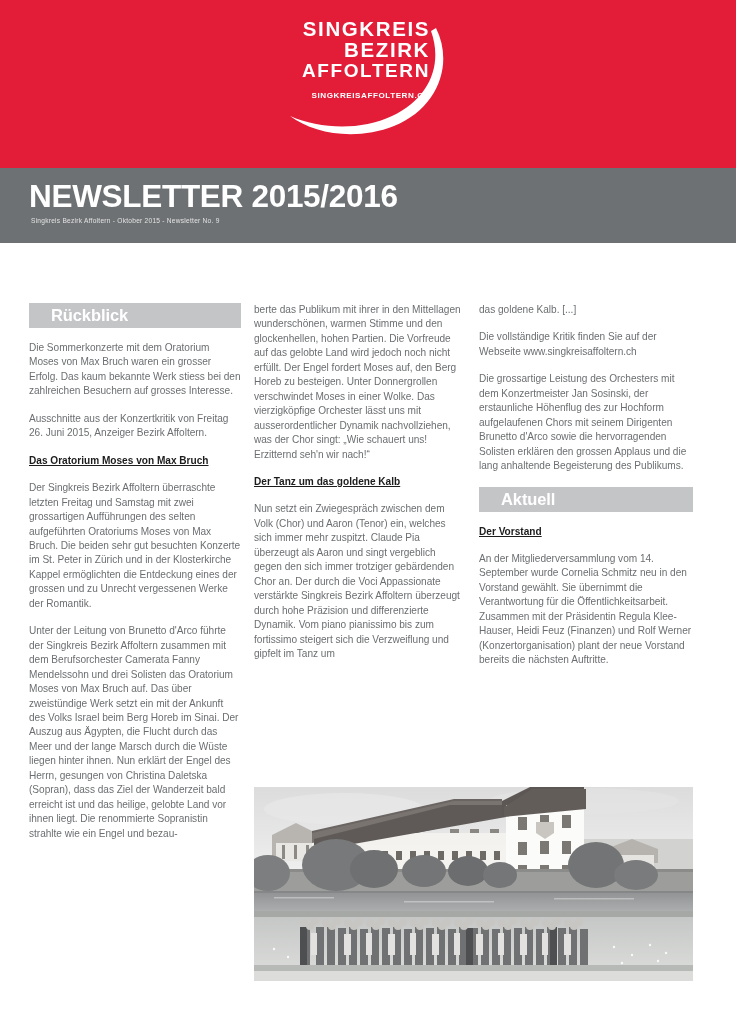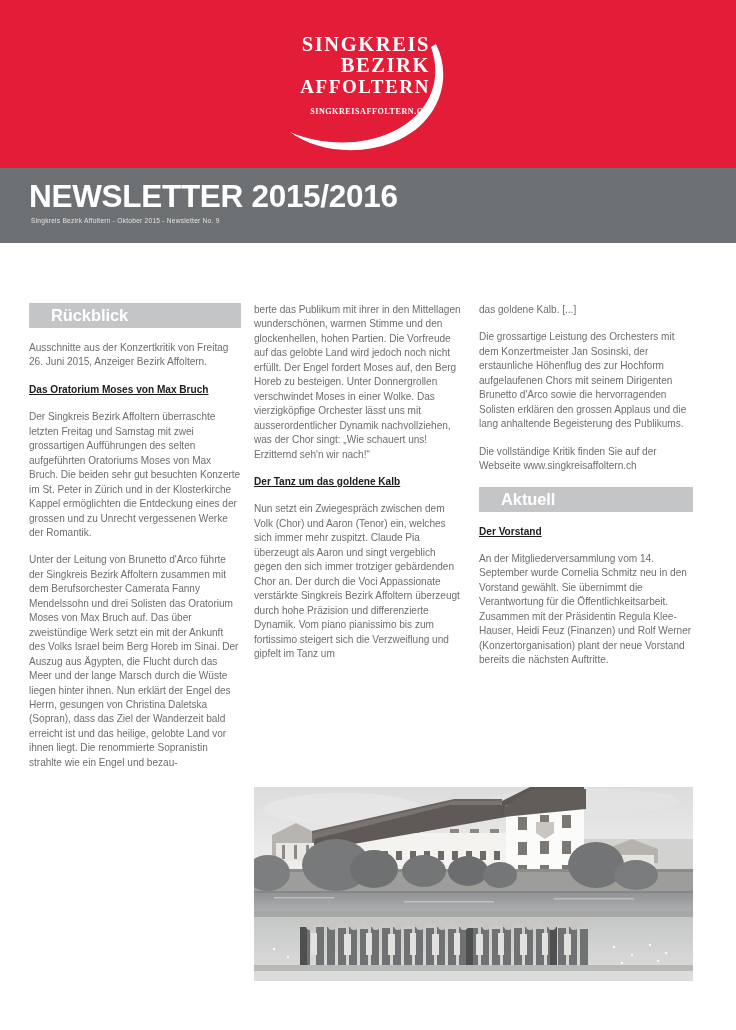--- a/index.html
+++ b/index.html
@@ -20,24 +20,23 @@
     position: absolute;
     left: 0; top: 0;
     width: 736px;
     height: 168px;
     background: #e31c38;
     overflow: hidden;
   }
   .logo-wrap {
     position: absolute;
     left: 268px;
-    top: 28px;
+    top: 12px;
     width: 200px;
     height: 120px;
-    font-family: Liberation Serif, serif;
   }
   .logo-lines {
     position: absolute;
     left: 0;
     top: 6px;
     width: 162px;
     text-align: right;
     color: #ffffff;
   }
   .logo-l1, .logo-l2, .logo-l3 {
@@ -170,36 +169,37 @@
 
 <div class="title-band">
   <div class="newsletter-title">NEWSLETTER 2015/2016</div>
   <div class="newsletter-sub">Singkreis Bezirk Affoltern  -  Oktober 2015  -  Newsletter No. 9</div>
 </div>
 
 <div class="col col-1">
   <div class="section-bar">
     <span>Rückblick</span>
   </div>
+  <p class="body">Die Sommerkonzerte mit dem Oratorium Moses von Max Bruch waren ein grosser Erfolg. Das kaum bekannte Werk stiess bei den zahlreichen Besuchern auf grosses Interesse.</p>
   <p class="body">Ausschnitte aus der Konzertkritik von Freitag 26. Juni 2015, Anzeiger Bezirk Affoltern.</p>
   <h3 class="subhead">Das Oratorium Moses von Max Bruch</h3>
   <p class="body">Der Singkreis Bezirk Affoltern überraschte letzten Freitag und Samstag mit zwei grossartigen Aufführungen des selten aufgeführten Oratoriums Moses von Max Bruch. Die beiden sehr gut besuchten Konzerte im St. Peter in Zürich und in der Klosterkirche Kappel ermöglichten die Entdeckung eines der grossen und zu Unrecht vergessenen Werke der Romantik.</p>
   <p class="body">Unter der Leitung von Brunetto d'Arco führte der Singkreis Bezirk Affoltern zusammen mit dem Berufsorchester Camerata Fanny Mendelssohn und drei Solisten das Oratorium Moses von Max Bruch auf. Das über zweistündige Werk setzt ein mit der Ankunft des Volks Israel beim Berg Horeb im Sinai. Der Auszug aus Ägypten, die Flucht durch das Meer und der lange Marsch durch die Wüste liegen hinter ihnen. Nun erklärt der Engel des Herrn, gesungen von Christina Daletska (Sopran), dass das Ziel der Wanderzeit bald erreicht ist und das heilige, gelobte Land vor ihnen liegt. Die renommierte Sopranistin strahlte wie ein Engel und bezau-</p>
 </div>
 
 <div class="col col-2">
   <p class="body">berte das Publikum mit ihrer in den Mittellagen wunderschönen, warmen Stimme und den glockenhellen, hohen Partien. Die Vorfreude auf das gelobte Land wird jedoch noch nicht erfüllt. Der Engel fordert Moses auf, den Berg Horeb zu besteigen. Unter Donnergrollen verschwindet Moses in einer Wolke. Das vierzigköpfige Orchester lässt uns mit ausserordentlicher Dynamik nachvollziehen, was der Chor singt: „Wie schauert uns! Erzitternd seh'n wir nach!“</p>
   <h3 class="subhead">Der Tanz um das goldene Kalb</h3>
   <p class="body">Nun setzt ein Zwiegespräch zwischen dem Volk (Chor) und Aaron (Tenor) ein, welches sich immer mehr zuspitzt. Claude Pia überzeugt als Aaron und singt vergeblich gegen den sich immer trotziger gebärdenden Chor an. Der durch die Voci Appassionate verstärkte Singkreis Bezirk Affoltern überzeugt durch hohe Präzision und differenzierte Dynamik. Vom piano pianissimo bis zum fortissimo steigert sich die Verzweiflung und gipfelt im Tanz um</p>
 </div>
 
 <div class="col col-3">
   <p class="body">das goldene Kalb. [...]</p>
+  <p class="body">Die vollständige Kritik finden Sie auf der Webseite www.singkreisaffoltern.ch</p>
   <p class="body">Die grossartige Leistung des Orchesters mit dem Konzertmeister Jan Sosinski, der erstaunliche Höhenflug des zur Hochform aufgelaufenen Chors mit seinem Dirigenten Brunetto d'Arco sowie die hervorragenden Solisten erklären den  grossen Applaus und die lang anhaltende Begeisterung des Publikums.</p>
-  <p class="body">Die vollständige Kritik finden Sie auf der Webseite www.singkreisaffoltern.ch</p>
   <div class="section-bar">
     <span>Aktuell</span>
   </div>
   <h3 class="subhead">Der Vorstand</h3>
   <p class="body">An der Mitgliederversammlung vom 14. September wurde Cornelia Schmitz neu in den Vorstand gewählt. Sie übernimmt die Verantwortung für die Öffentlichkeitsarbeit. Zusammen mit der Präsidentin Regula Klee-Hauser, Heidi Feuz (Finanzen) und Rolf Werner (Konzertorganisation) plant der neue Vorstand bereits die nächsten Auftritte.</p>
 </div>
 
 <div class="photo">
   <svg width="439" height="194" viewBox="0 0 439 194">
     <defs>

